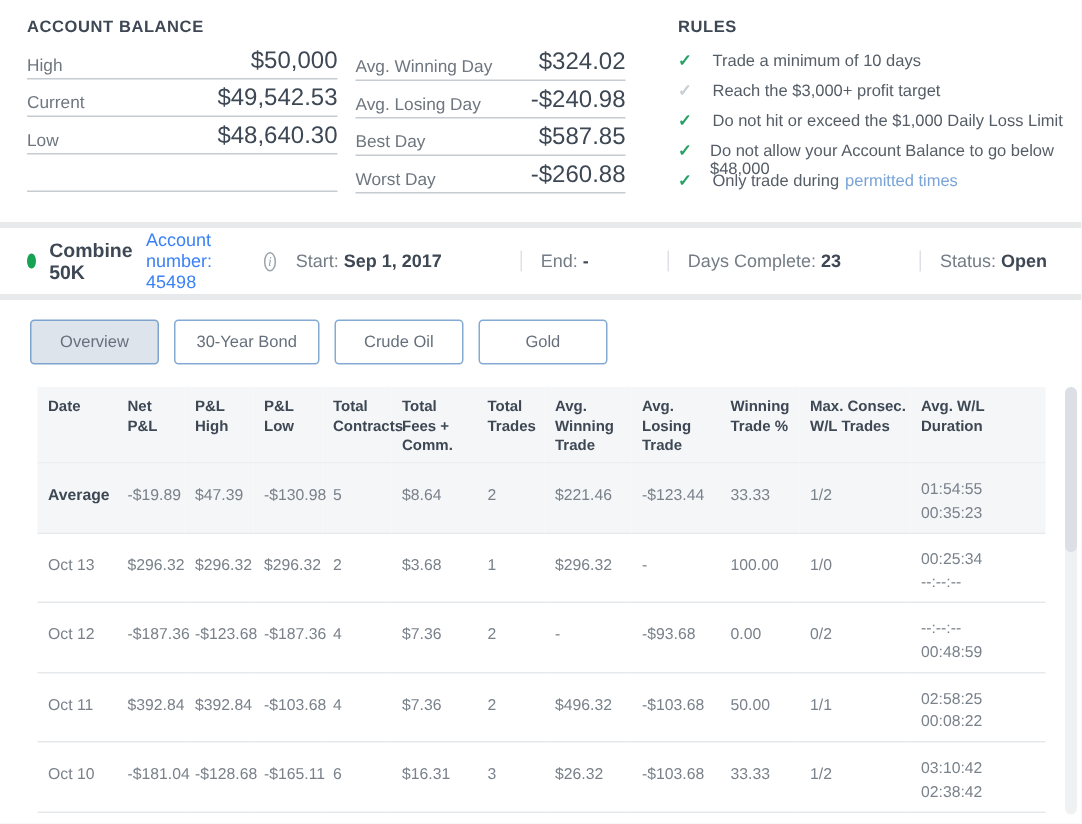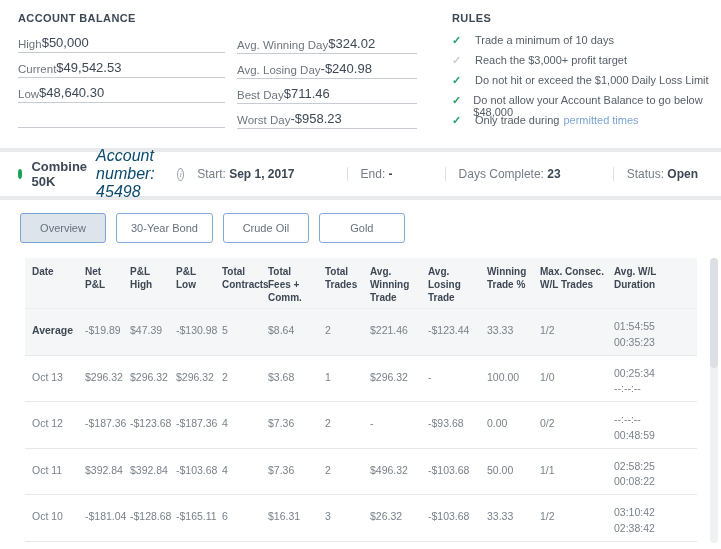--- a/index.html
+++ b/index.html
@@ -14,41 +14,41 @@
   
   .top-card { height: 148px; display: flex; padding-top: 12px; }
   .section-title {
     font-size: 11px; font-weight: bold; letter-spacing: .4px;
     color: #3d4854; margin-bottom: 4px;
   }
   .balance-col { width: 207px; margin-left: 18px; }
   .day-col { width: 180px; margin-left: 12px; padding-top: 17px; }
   .rules-col { flex: 1; margin-left: 35px; margin-right: 8px; }
   .stat-row {
-    height: 25px; display: flex; justify-content: flex-start;
+    height: 25px; display: flex; justify-content: space-between;
     align-items: flex-end; border-bottom: 1px solid #c6ccd2; padding-bottom: 2px;
   }
   .stat-label { font-size: 11.5px; color: #6e767f; }
-  .stat-value { font-size: 13px; color: #3d4854; font-weight: 500; }
+  .stat-value { font-size: 16px; color: #3d4854; font-weight: 500; }
   .rules-list { list-style: none; margin-top: 10px; }
   .rule-item { display: flex; align-items: baseline; height: 20px; font-size: 11px; color: #555d66; }
   .check { width: 14px; margin-right: 9px; font-weight: bold; font-size: 11px; }
   .check-green { color: #27a163; }
   .check-gray { color: #c7cdd3; }
   .rule-link { color: #7aa4d6; text-decoration: none; margin-left: 4px; cursor: pointer; }
 
   
   .status-card {
     height: 44px; margin-top: 4px; display: flex; align-items: center;
     justify-content: flex-start; padding: 0 10px 0 18px;
   }
   .status-left { display: flex; align-items: center; }
   .dot { width: 10px; height: 10px; border-radius: 50%; background: #17a254; margin-right: 9px; }
   .plan-name { font-size: 13px; font-weight: bold; color: #3d4854; margin-right: 9px; }
-  .account-text { font-size: 16px; color: #0c4a6e; margin-right: 5px; font-style: italic; }
+  .account-text { font-size: 12px; color: #3b82f6; margin-right: 5px; }
   .info-icon {
     display: inline-flex; align-items: center; justify-content: center;
     width: 13px; height: 13px; border: 1px solid #9aa2ab; border-radius: 50%;
     font-size: 9px; color: #9aa2ab; font-style: italic; cursor: pointer;
     font-family: "Liberation Serif", serif;
   }
   .status-items { display: flex; align-items: center; gap: 39px; }
   .status-item { font-size: 12px; color: #747c85; padding: 0 13px; border-left: 1px solid #dde1e5; white-space: nowrap; }
   .status-item:first-child { border-left: none; }
   .status-value { color: #3d4854; font-weight: bold; }
@@ -115,25 +115,25 @@
         <div class="stat-row">
           <span class="stat-label">Avg. Winning Day</span>
           <span class="stat-value">$324.02</span>
         </div>
         <div class="stat-row">
           <span class="stat-label">Avg. Losing Day</span>
           <span class="stat-value">-$240.98</span>
         </div>
         <div class="stat-row">
           <span class="stat-label">Best Day</span>
-          <span class="stat-value">$711.46</span>
+          <span class="stat-value">$587.85</span>
         </div>
         <div class="stat-row">
           <span class="stat-label">Worst Day</span>
-          <span class="stat-value">-$958.23</span>
+          <span class="stat-value">-$260.88</span>
         </div>
       </div>
   </div>
   <div class="rules-col">
     <div class="section-title">RULES</div>
     <ul class="rules-list" id="rules-list">
         <li class="rule-item">
           <span class="check check-green">✓</span>
           <span class="rule-text">Trade a minimum of 10 days</span>
         </li>

